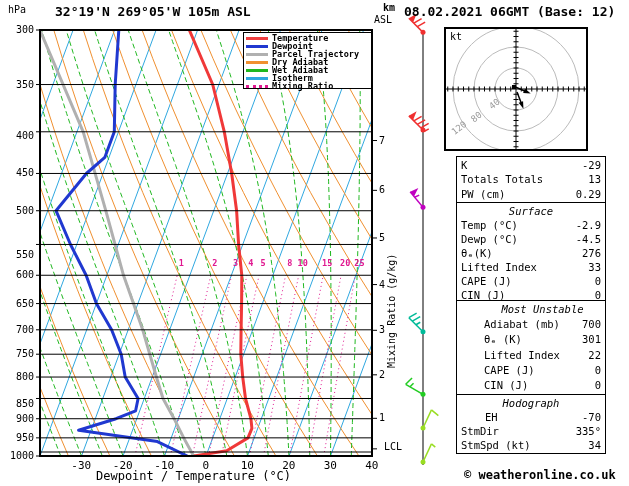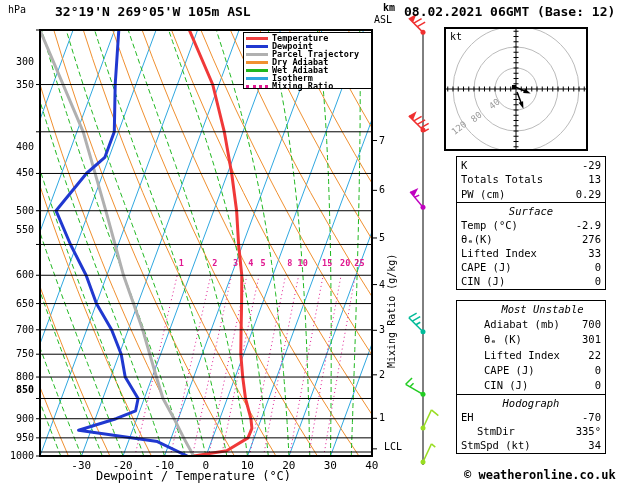--- a/index.html
+++ b/index.html
@@ -299,32 +299,32 @@
       <div class="mrlabel" style="position: absolute; left: 178.632px; top: 258px;">1</div>
       <div class="mrlabel" style="position: absolute; left: 212.254px; top: 258px;">2</div>
       <div class="mrlabel" style="position: absolute; left: 233.058px; top: 258px;">3</div>
       <div class="mrlabel" style="position: absolute; left: 248.355px; top: 258px;">4</div>
       <div class="mrlabel" style="position: absolute; left: 260.537px; top: 258px;">5</div>
       <div class="mrlabel" style="position: absolute; left: 287.126px; top: 258px;">8</div>
       <div class="mrlabel" style="position: absolute; left: 297.598px; top: 258px;">10</div>
       <div class="mrlabel" style="position: absolute; left: 322.092px; top: 258px;">15</div>
       <div class="mrlabel" style="position: absolute; left: 340.039px; top: 258px;">20</div>
       <div class="mrlabel" style="position: absolute; left: 354.27px; top: 258px;">25</div>
-      <div class="plabel" style="position: absolute; left: 4px; top: 24px; margin-top: 32px;">300</div>
+      <div class="plabel" style="position: absolute; left: 4px; top: 24px;">300</div>
       <div class="plabel" style="position: absolute; left: 4px; top: 78.5429px;">350</div>
-      <div class="plabel" style="position: absolute; left: 4px; top: 141px;">400</div>
+      <div class="plabel" style="position: absolute; left: 4px; top: 130px;">400</div>
       <div class="plabel" style="position: absolute; left: 4px; top: 167.465px;">450</div>
       <div class="plabel" style="position: absolute; left: 4px; top: 204.745px;">500</div>
-      <div class="plabel" style="position: absolute; left: 4px; top: 224px;">550</div>
+      <div class="plabel" style="position: absolute; left: 4px; top: 249px;">550</div>
       <div class="plabel" style="position: absolute; left: 4px; top: 269.255px;">600</div>
       <div class="plabel" style="position: absolute; left: 4px; top: 297.577px;">650</div>
       <div class="plabel" style="position: absolute; left: 4px; top: 323.798px;">700</div>
       <div class="plabel" style="position: absolute; left: 4px; top: 348.21px;">750</div>
       <div class="plabel" style="position: absolute; left: 4px; top: 371.045px;">800</div>
-      <div class="plabel" style="position: absolute; left: 4px; top: 384px; font-weight: bold;">850</div>
+      <div class="plabel" style="position: absolute; left: 4px; top: 398px;">850</div>
       <div class="plabel" style="position: absolute; left: 4px; top: 412.72px;">900</div>
       <div class="plabel" style="position: absolute; left: 4px; top: 431.851px;">950</div>
       <div class="plabel" style="position: absolute; left: 4px; top: 450px;">1000</div>
       <div class="ticklabel" style="position: absolute; left: 71.3px; top: 459px;">-30</div>
       <div class="ticklabel" style="position: absolute; left: 112.8px; top: 459px;">-20</div>
       <div class="ticklabel" style="position: absolute; left: 154.3px; top: 459px;">-10</div>
       <div class="ticklabel" style="position: absolute; left: 202.6px; top: 459px;">0</div>
       <div class="ticklabel" style="position: absolute; left: 240.7px; top: 459px;">10</div>
       <div class="ticklabel" style="position: absolute; left: 282.2px; top: 459px;">20</div>
       <div class="ticklabel" style="position: absolute; left: 323.7px; top: 459px;">30</div>
@@ -352,20 +352,24 @@
           <span>0.29</span>
         </div>
       </div>
       <div class="panel" style="top: 202px;">
         <div class="phead" style="line-height: 14px;">Surface</div>
         <div class="prow" style="line-height: 14px;">
           <span>Temp (°C)</span>
           <span>-2.9</span>
         </div>
         <div class="prow" style="line-height: 14px;">
+          <span>Dewp (°C)</span>
+          <span>-4.5</span>
+        </div>
+        <div class="prow" style="line-height: 14px;">
           <span>θₑ(K)</span>
           <span>276</span>
         </div>
         <div class="prow" style="line-height: 14px;">
           <span>Lifted Index</span>
           <span>33</span>
         </div>
         <div class="prow" style="line-height: 14px;">
           <span>CAPE (J)</span>
           <span>0</span>
@@ -393,25 +397,25 @@
           <span>CAPE (J)</span>
           <span>0</span>
         </div>
         <div class="prow" style="line-height: 15.2px;">
           <span>CIN (J)</span>
           <span>0</span>
         </div>
       </div>
       <div class="panel" style="top: 394px;">
         <div class="phead" style="line-height: 14px;">Hodograph</div>
-        <div class="prow" style="line-height: 14px;">
+        <div class="prow" style="line-height: 14px; margin-left: 24px;">
           <span>EH</span>
           <span>-70</span>
         </div>
-        <div class="prow" style="line-height: 14px; margin-left: 16px;">
+        <div class="prow" style="line-height: 14px;">
           <span>StmDir</span>
           <span>335°</span>
         </div>
         <div class="prow" style="line-height: 14px;">
           <span>StmSpd (kt)</span>
           <span>34</span>
         </div>
       </div>
     </div>
 

